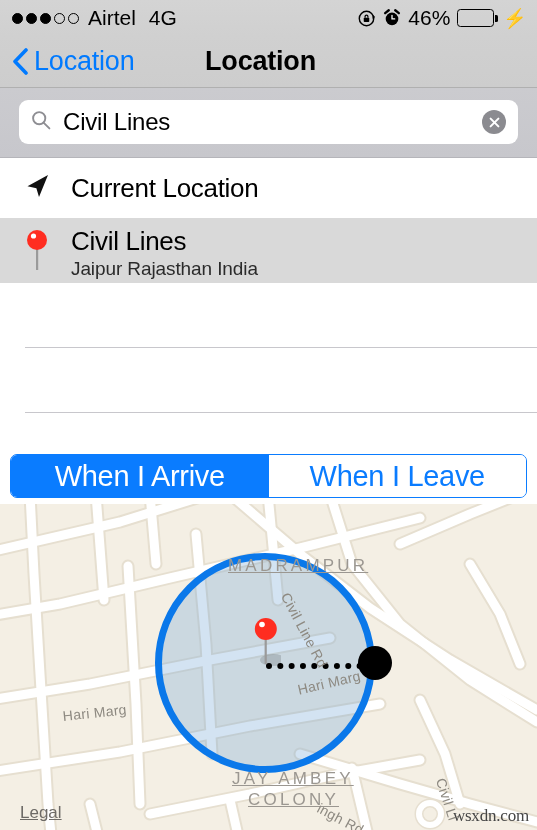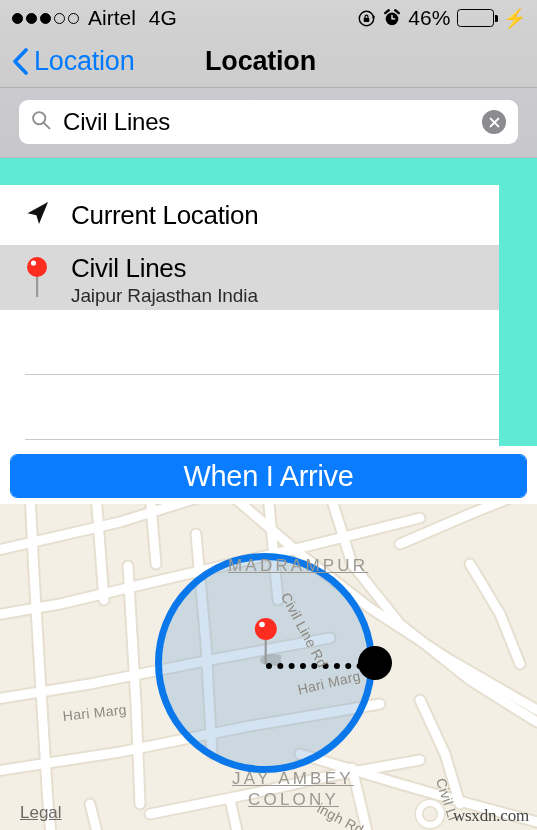--- a/index.html
+++ b/index.html
@@ -184,26 +184,25 @@
     align-items: center;
     justify-content: center;
     cursor: pointer;
   }
   .clear-btn svg { width: 13px; height: 13px; display:block; }
 
   
   .results {
     position: absolute;
     top: 158px; left: 0;
-    width: 499px;
+    width: 537px;
     height: 287px;
     background: #fff;
     border-bottom: 1px solid #c0c0c4;
     box-sizing: border-box;
-    margin-top: 27px;
   }
   .row {
     position: relative;
     box-sizing: border-box;
     width: 100%;
   }
   .row-current {
     height: 60px;
     display: flex;
     align-items: center;
@@ -460,20 +459,21 @@
     </div>
 
     <div class="row row-empty"></div>
     <div class="row row-empty"></div>
     <div class="row row-empty"></div>
   </div>
 
   <div class="seg-wrap">
     <div class="segmented">
       <div class="seg selected">When I Arrive</div>
+      <div class="seg unselected">When I Leave</div>
     </div>
   </div>
 
   <div class="map">
 
     <svg width="537" height="326" viewBox="0 0 537 326">
       <rect x="0" y="0" width="537" height="326" fill="#f4efe4"></rect>
       <g stroke="#ffffff" fill="none" stroke-linecap="round" stroke-linejoin="round">
         <g stroke="#e6dfd0" stroke-width="13">
           <path d="M-10 48 L120 18 L210 -10"></path>

